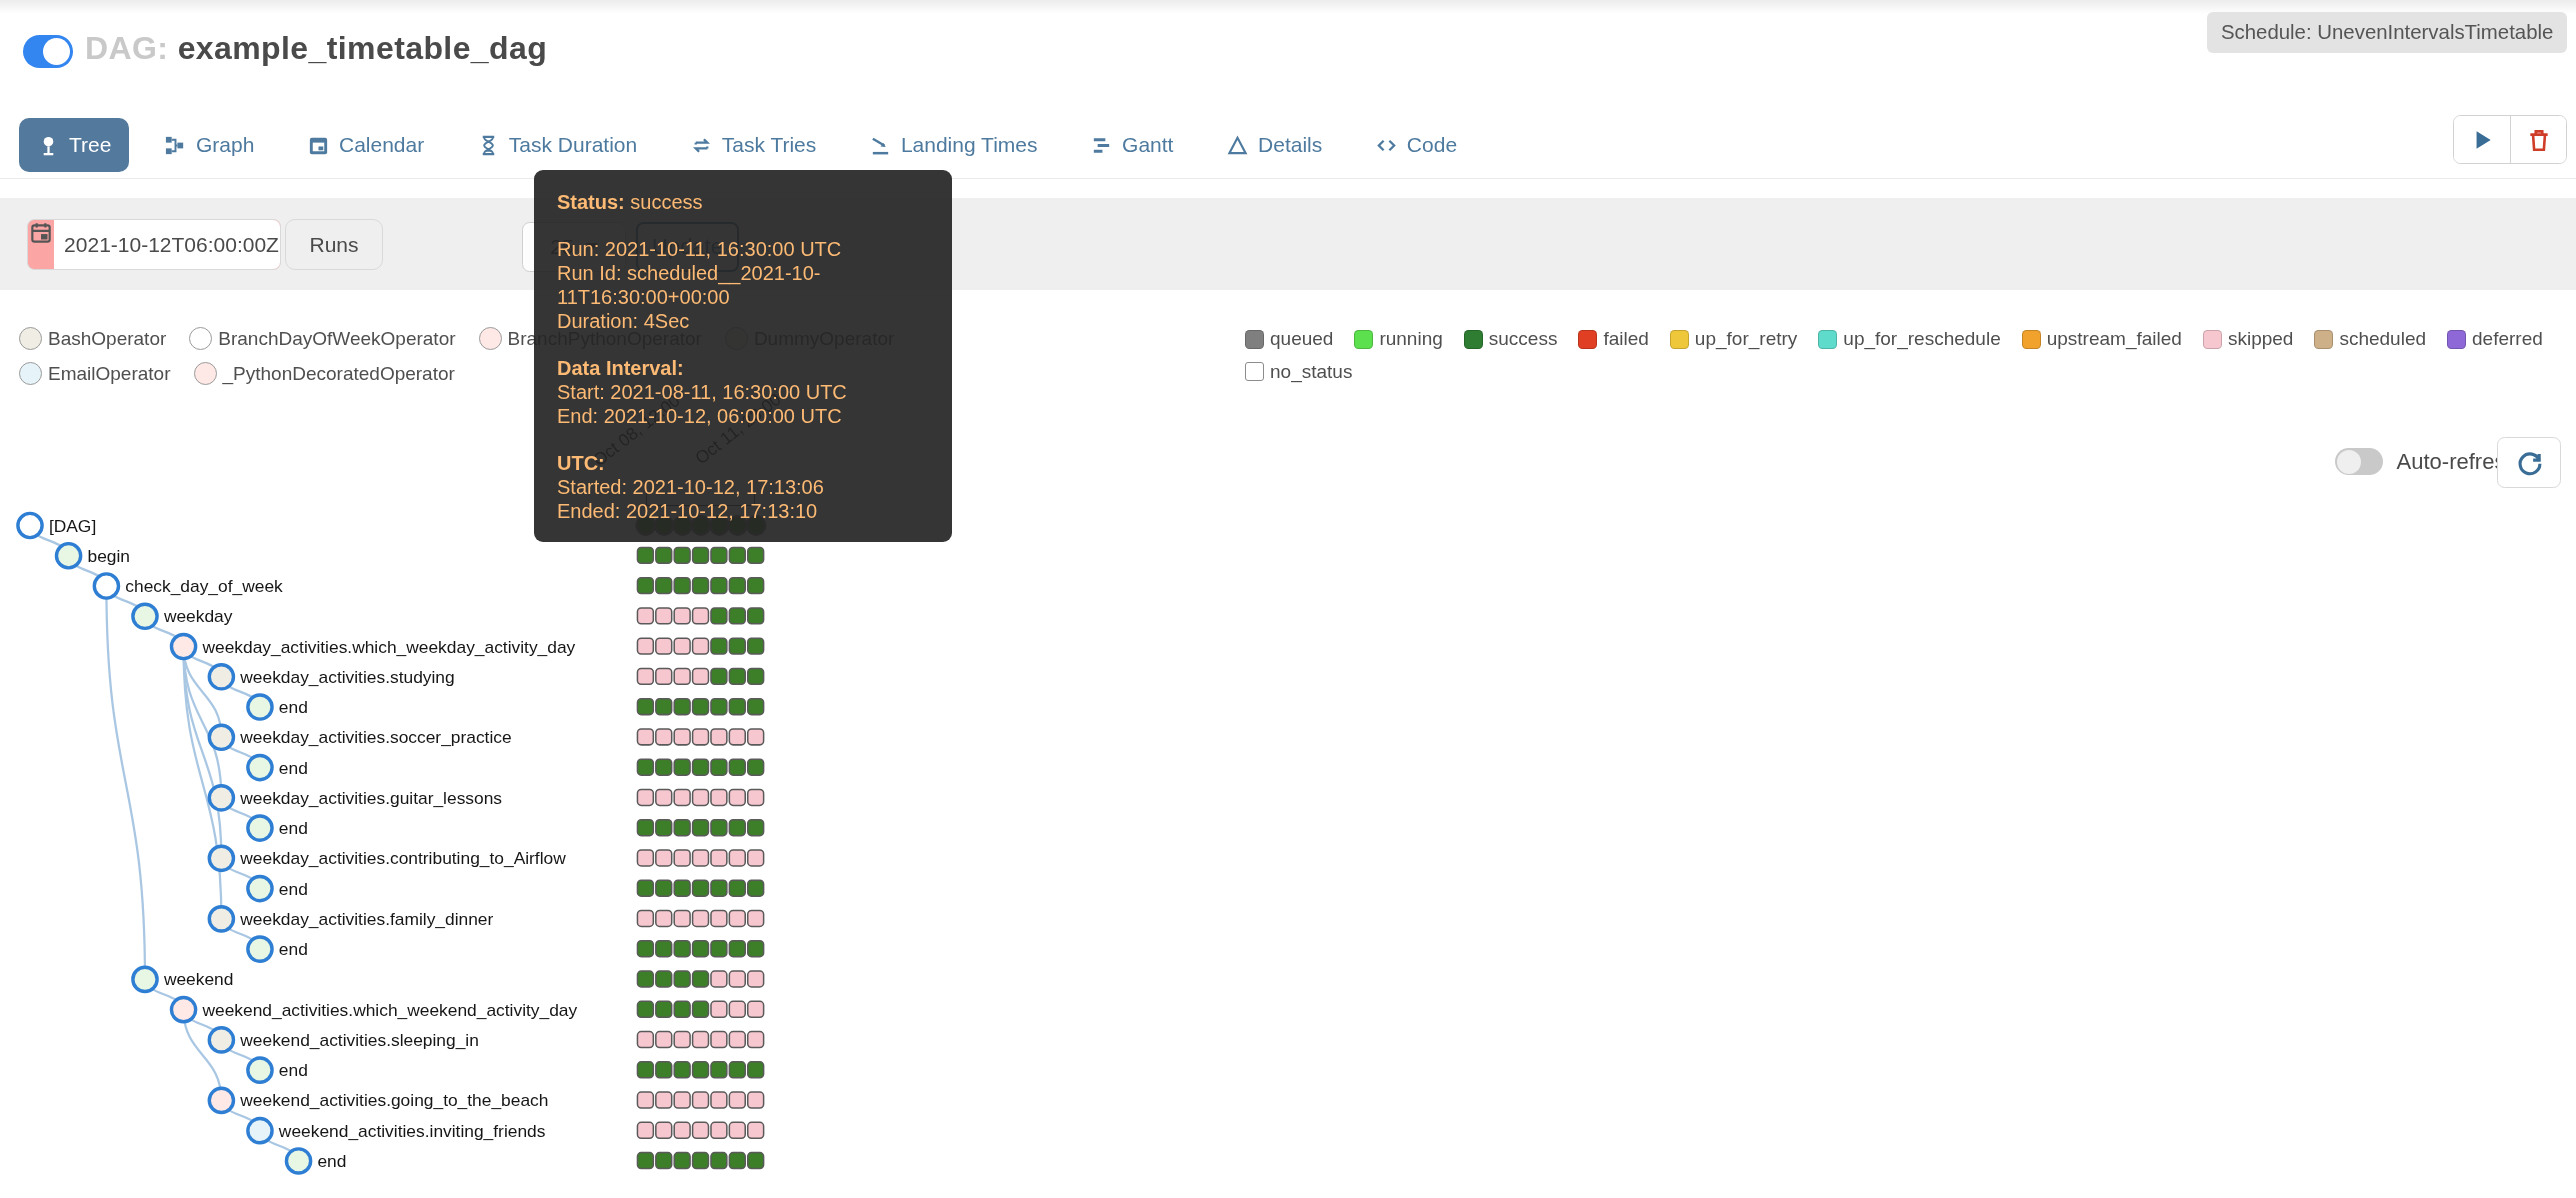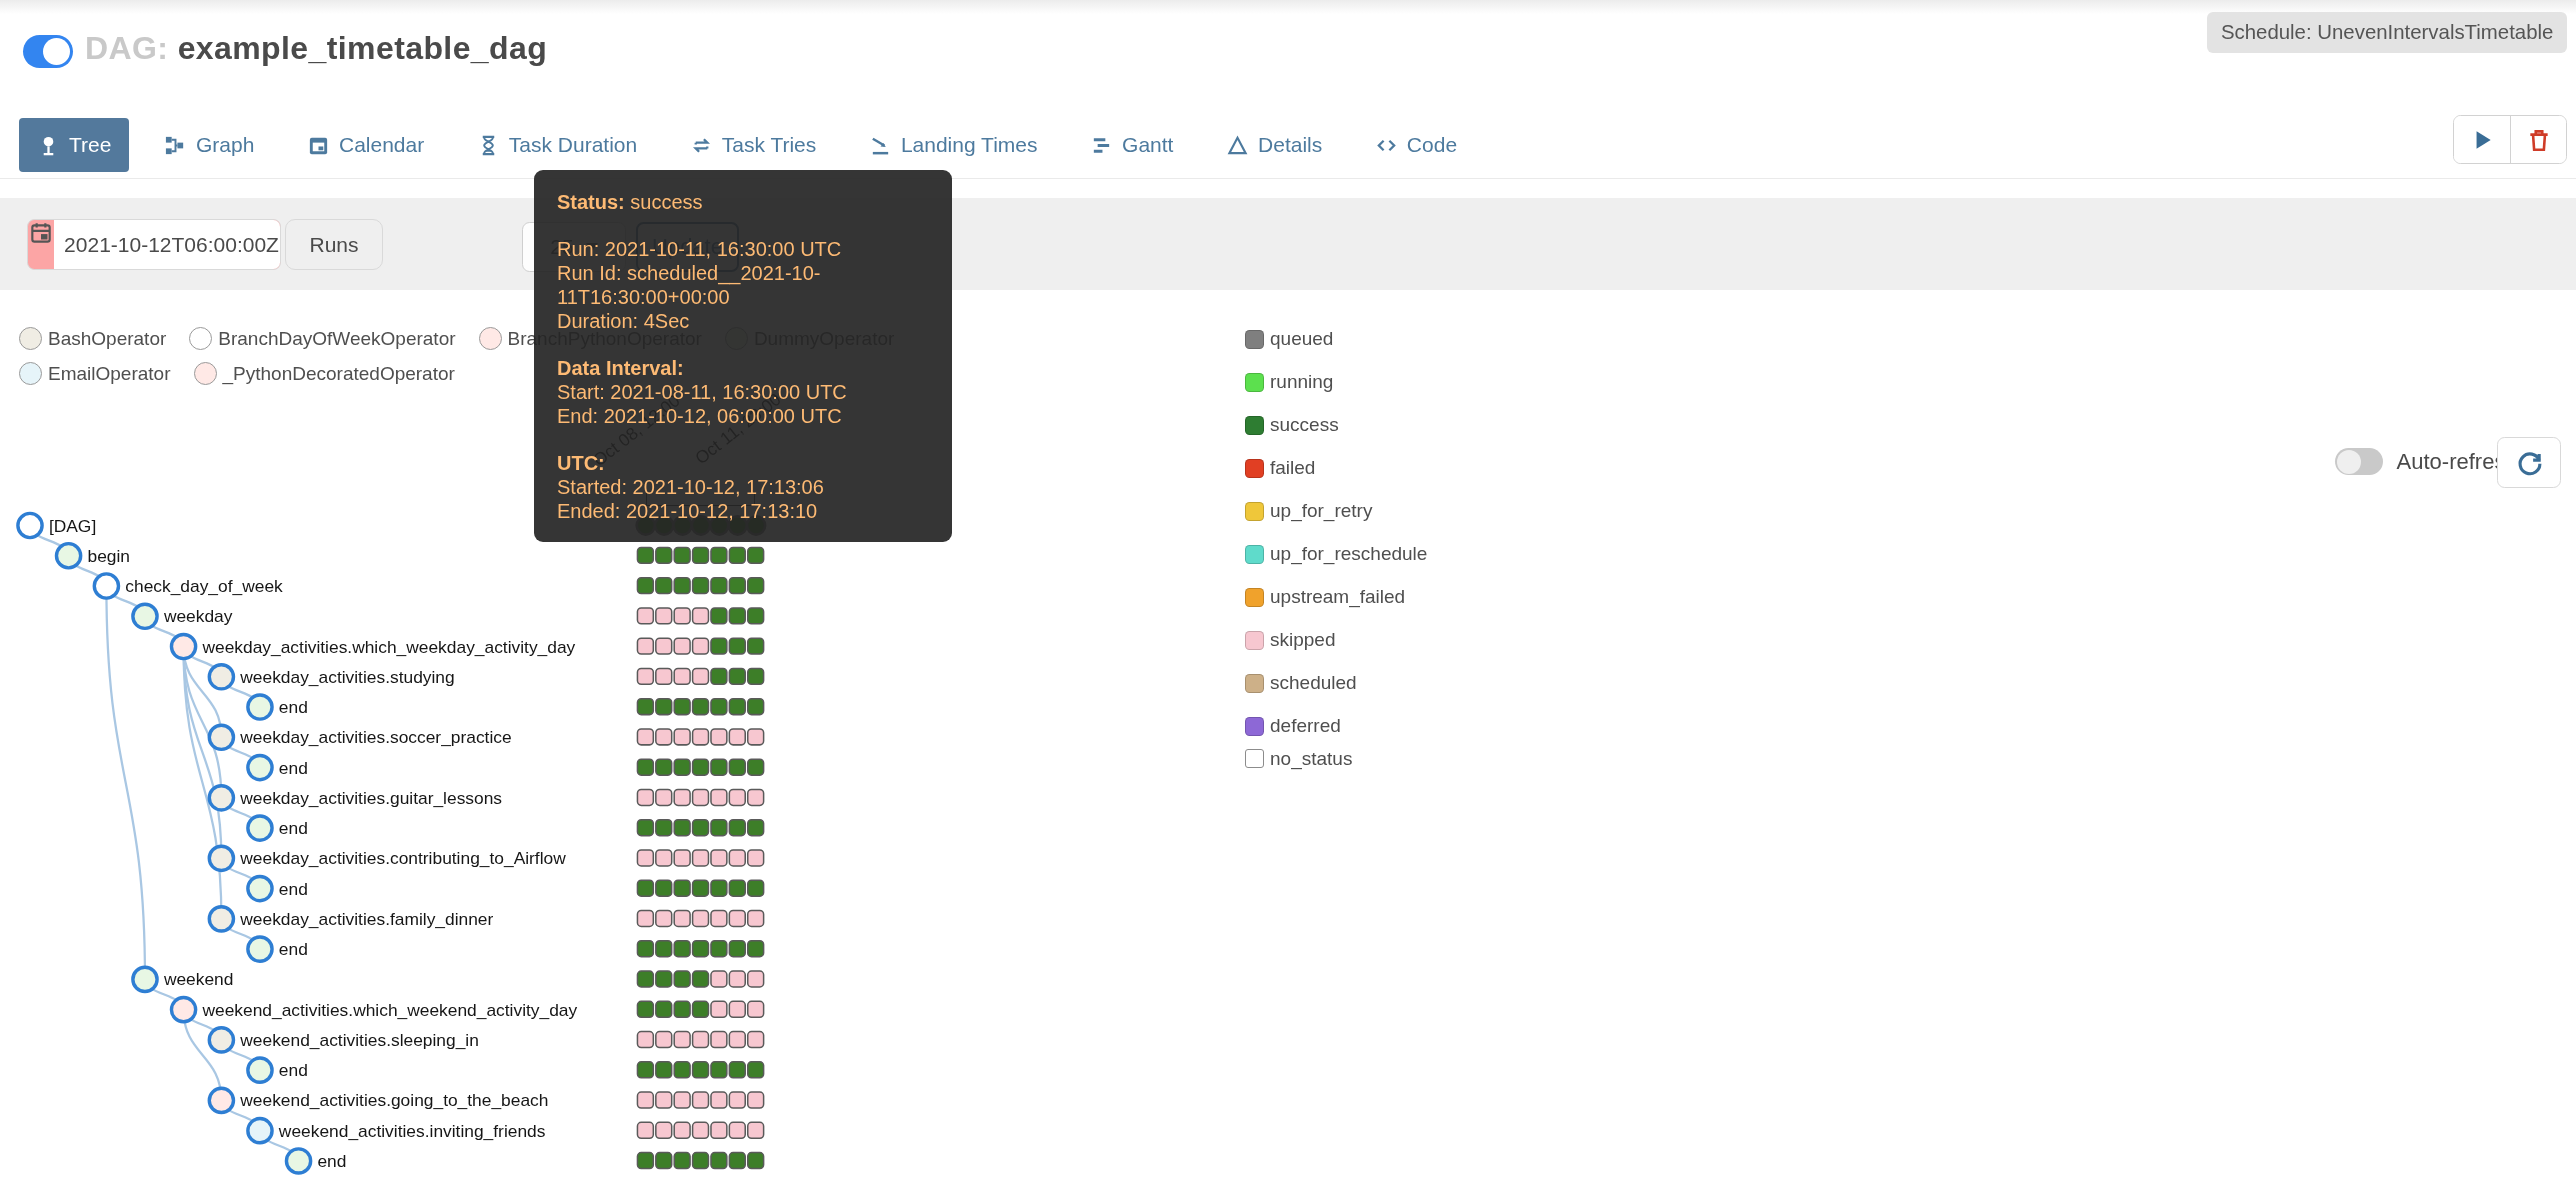--- a/index.html
+++ b/index.html
@@ -17,21 +17,21 @@
   .title { position:absolute; left:85px; top:30px; font-size:32px; font-weight:700; letter-spacing:0.4px; }
   .title .prefix { color:#c9c9c9; }
   .title .name { color:#4a4a4a; }
   .badges { position:absolute; right:9px; top:12px; display:flex; gap:10.6px;padding-left:16px; }
   .badge { background:#e3e3e3; color:#555; font-size:20.4px; padding:9px 13.6px; border-radius:6px; }
 
   
   .tabbar { position:absolute; left:0; top:112px; width:2576px; height:67px;
             border-bottom:1.5px solid #eaeaea; display:flex; align-items:center; padding-left:19px; gap:0; }
   .tab { display:flex; align-items:center; gap:9px; color:#4d7a9e; font-size:21px;
-         padding:15px 18px; border-radius:4px; margin-right:16.6px; cursor:pointer; white-space:nowrap; }
+         padding:15px 18px; border-radius:10px; margin-right:16.6px; cursor:pointer; white-space:nowrap; }
   .tab svg { width:23px; height:23px; }
   .tab.active { background:#53799c; color:#fff; }
   .topbtns { position:absolute; right:9px; top:115px; display:flex; border:1.5px solid #d2d2d2;
              border-radius:7.6px; overflow:hidden; background:#fff; }
   .topbtn { width:56px; height:47px; display:flex; align-items:center; justify-content:center;
             background:#fff; cursor:pointer; }
   .topbtn + .topbtn { border-left:1.5px solid #d2d2d2; }
 
   
   .filterbar { position:absolute; left:0; top:198px; width:2576px; height:92px; background:#efefef; }
@@ -54,21 +54,21 @@
   .updatebtn { position:absolute; left:636px; top:24px; height:50px; width:103px;
                border:2.3px solid #4a7496; border-radius:7.6px; background:#fff;
                color:#4a7496; font-size:22px; display:flex; align-items:center; justify-content:center; }
 
   
   .legend-ops { position:absolute; left:19px; top:327px; width:1044px; display:flex; flex-wrap:wrap;
                 column-gap:23px; row-gap:12px; font-size:19px; color:#4f4f4f; }
   .legend-item { display:flex; align-items:center; gap:6px; white-space:nowrap; }
   .op-circle { width:23px; height:23px; border-radius:50%; border:1.5px solid #9a9a9a; display:inline-block; }
   .legend-status { position:absolute; left:1245px; top:328px; width:1317px; font-size:19px; color:#4f4f4f; }
-  .legend-status .row { display:flex; gap:21px; margin-bottom:10.6px;flex-direction:column; }
+  .legend-status .row { display:flex; gap:21px; margin-bottom:10.6px; }
   .sw { width:19px; height:19px; border-radius:4.5px; border:1.5px solid rgba(0,0,0,.18); display:inline-block; }
   .sw.nostatus { background:#fff; border:1.5px solid #8c8c8c; border-radius:3px; }
 
   
   .autorefresh { position:absolute; left:2335px; top:448px; display:flex; align-items:center; gap:13.6px; }
   .ar-toggle { width:48px; height:27px; border-radius:13.6px; background:#c9c9c9; position:relative; }
   .ar-toggle .knob { position:absolute; left:1.5px; top:1.5px; width:24px; height:24px; border-radius:50%; background:#efefef; }
   .ar-label { font-size:22px; color:#4a4a4a; }
   .refreshbtn { position:absolute; left:2497px; top:437px; width:64px; height:51px; background:#fff;
                 border:1.5px solid #d9d9d9; border-radius:7.6px; display:flex; align-items:center; justify-content:center; }

